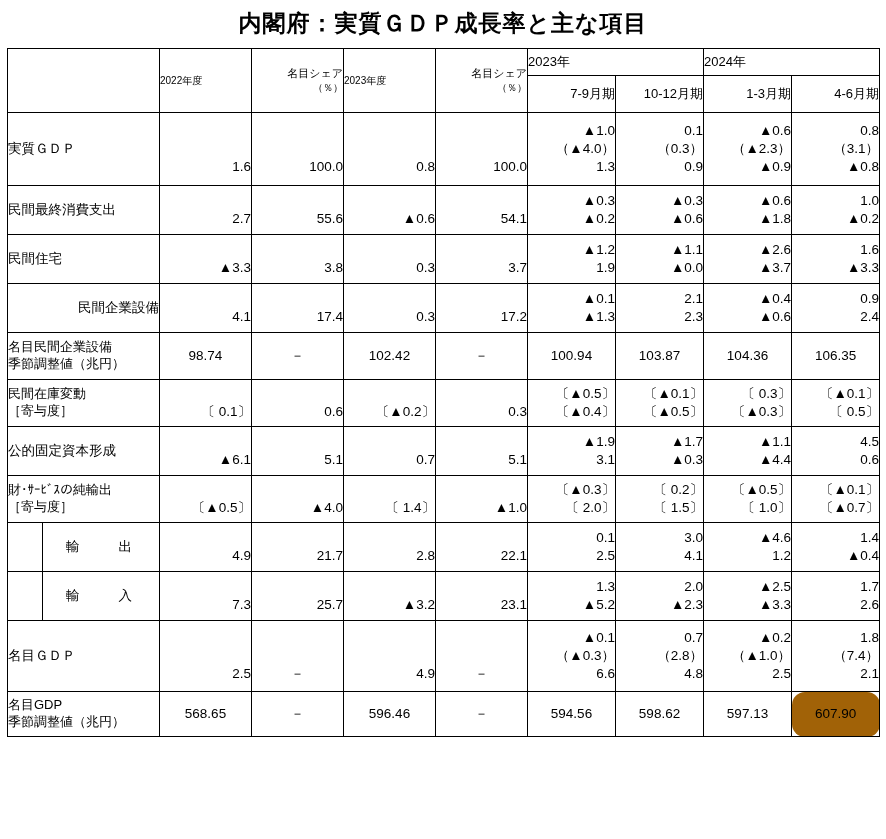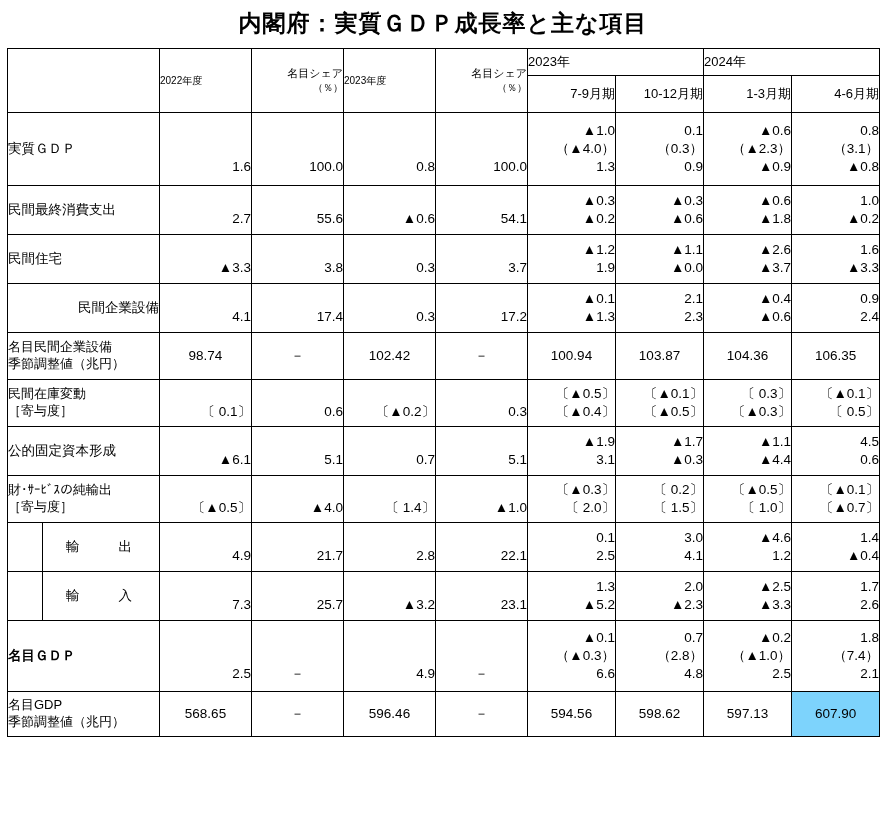--- a/index.html
+++ b/index.html
@@ -87,21 +87,21 @@
   }
   .rowlabel.two { font-size: 13px; line-height: 1.3; }
   .num {
     text-align: right;
     padding-right: 8px;
     font-size: 13.5px;
     line-height: 1.32;
   }
   .num .l1, .num .l2, .num .l3 { display: block; }
   .ctr { text-align: center; padding-right: 0; }
-  .hl { background: #7dd3fc; }
+  .hl { background: #a16207; border-radius: 13px; }
 
   .indent-cell {
     padding: 0;
     border: 1px solid #000;
   }
   .sub-wrap {
     display: flex;
     height: 100%;
     align-items: stretch;
   }
@@ -527,21 +527,21 @@
             <span class="l1">▲2.5</span>
             <span class="l2">▲3.3</span>
           </td>
         <td class="num">
             <span class="l1">1.7</span>
             <span class="l2">2.6</span>
           </td>
       </tr>
 
       <tr>
-        <td class="rowlabel" style="height:70px;font-weight:bold;">名目ＧＤＰ</td>
+        <td class="rowlabel" style="height:70px;">名目ＧＤＰ</td>
         <td class="num">
             <span class="l1">&nbsp;</span>
             <span class="l2">&nbsp;</span>
             <span class="l3">2.5</span>
           </td>
         <td class="num">
             <span class="l1">&nbsp;</span>
             <span class="l2">&nbsp;</span>
             <span class="l3 ctr" style="text-align:center;">－</span>
           </td>

